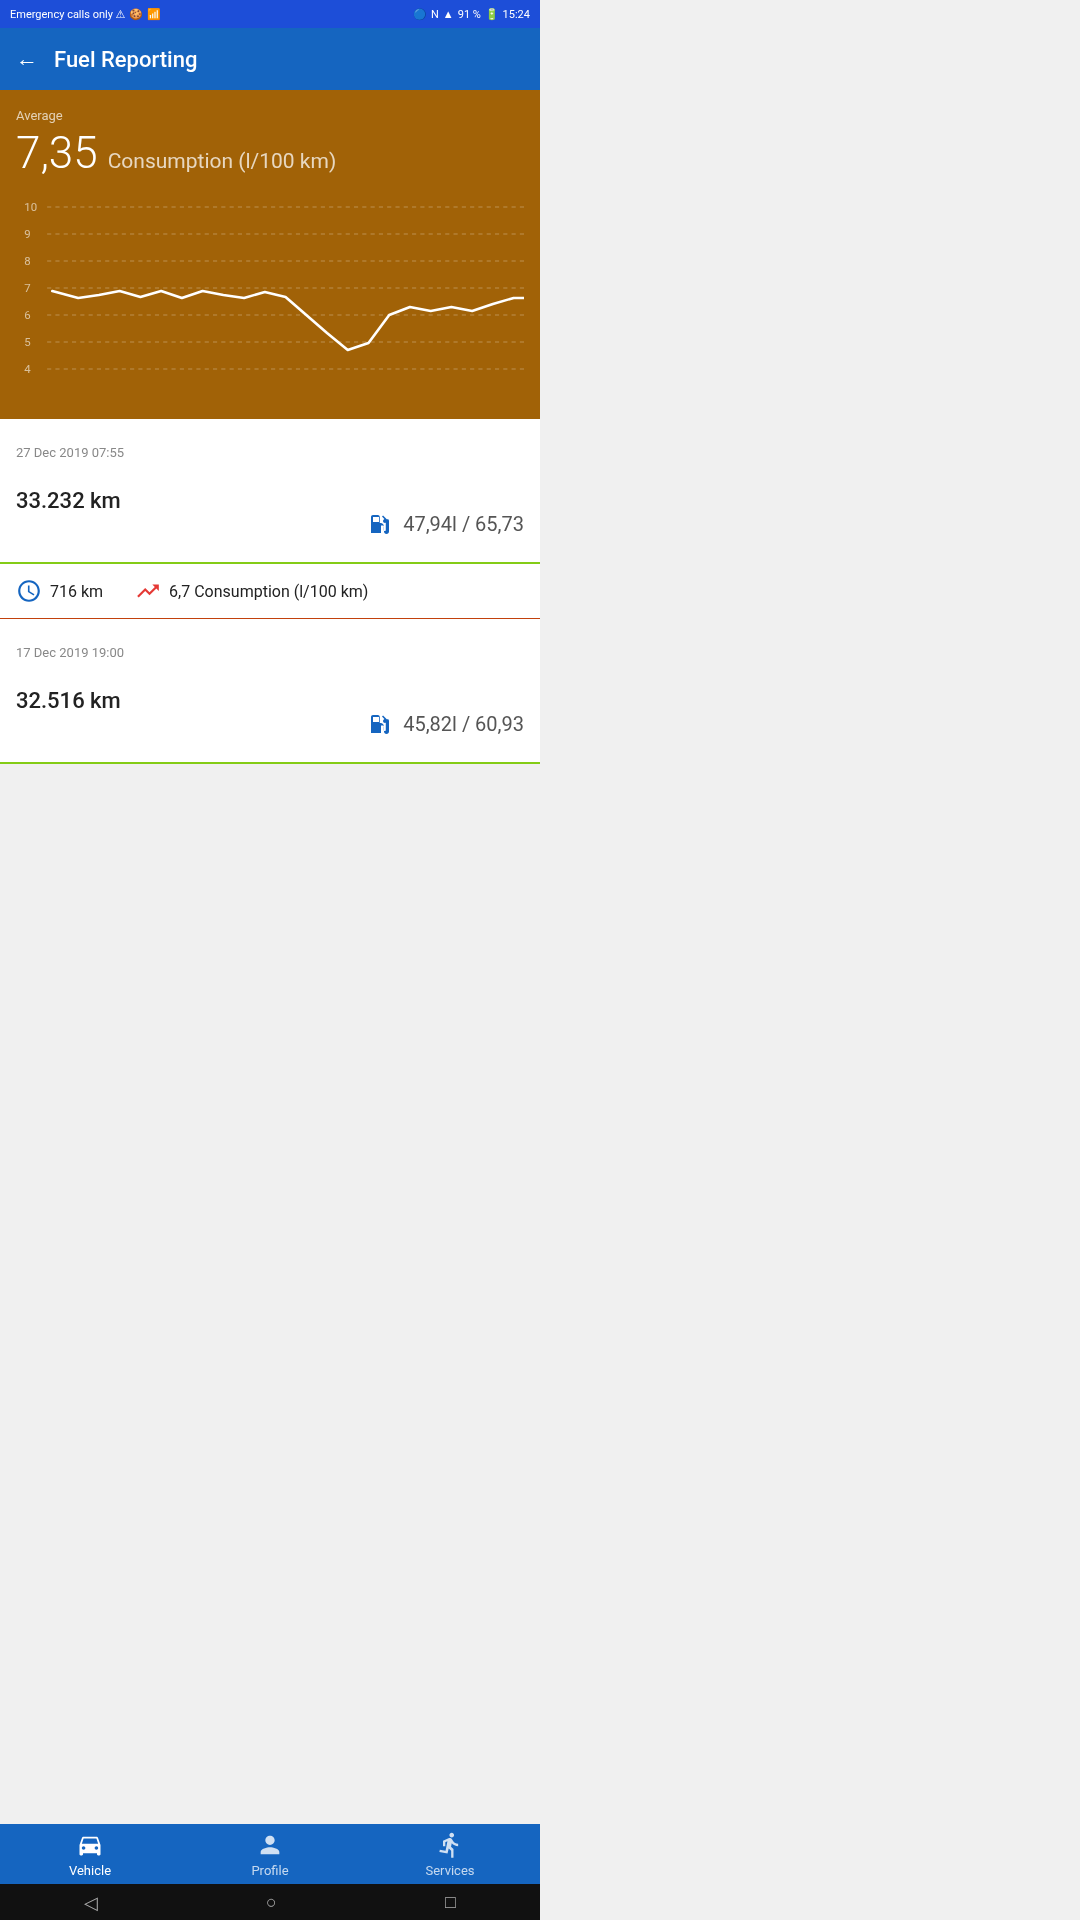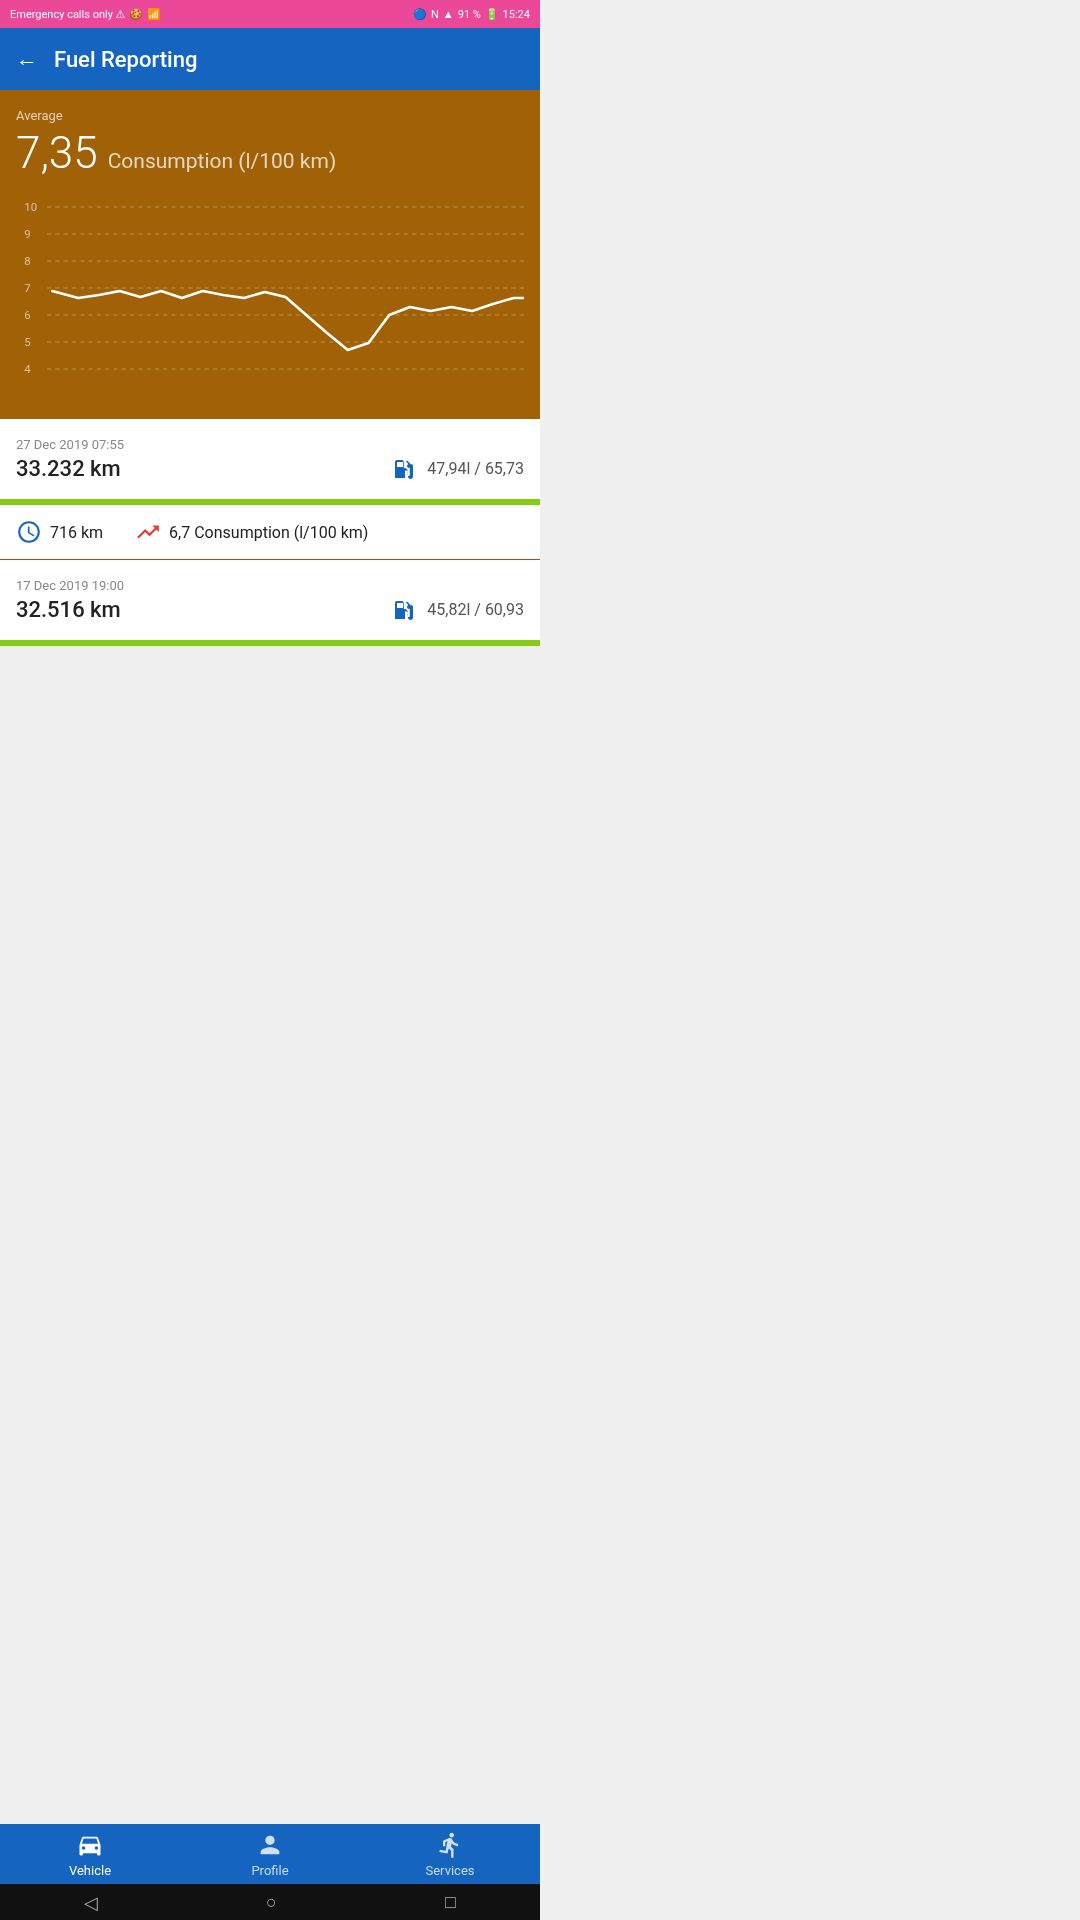--- a/index.html
+++ b/index.html
@@ -7,21 +7,21 @@
     body {
       width: 540px;
       min-height: 960px;
       font-family: 'Roboto', Arial, sans-serif;
       background: #f0f0f0;
       overflow-x: hidden;
     }
 
     
     .status-bar {
-      background: #ec4899;
+      background: #1d4ed8;
       color: #fff;
       font-size: 11px;
       padding: 4px 10px;
       display: flex;
       justify-content: space-between;
       align-items: center;
       height: 28px;
     }
     .status-left { display: flex; align-items: center; gap: 4px; }
     .status-right { display: flex; align-items: center; gap: 4px; }
@@ -82,22 +82,22 @@
       width: 100%;
       height: 100%;
     }
 
     
     .data-section {
       background: #fff;
     }
 
     .fuel-entry {
-      padding: 18px 16px;
-      border-bottom: 6px solid #84cc16;
+      padding: 26px 16px;
+      border-bottom: 2px solid #84cc16;
     }
     .entry-date {
       color: #888;
       font-size: 13px;
       margin-bottom: 4px;
     }
     .entry-main {
       display: flex;
       justify-content: space-between;
       align-items: center;
@@ -105,21 +105,22 @@
     .entry-km {
       font-size: 22px;
       font-weight: 500;
       color: #222;
     }
     .entry-fuel {
       display: flex;
       align-items: center;
       gap: 12px;
       color: #555;
-      font-size: 16px;
+      font-size: 20px;
+      margin-top: 48px;
     }
 
     .trip-stats {
       padding: 14px 16px;
       border-bottom: 1px solid #c2410c;
       display: flex;
       align-items: center;
       gap: 32px;
     }
     .trip-stat {

